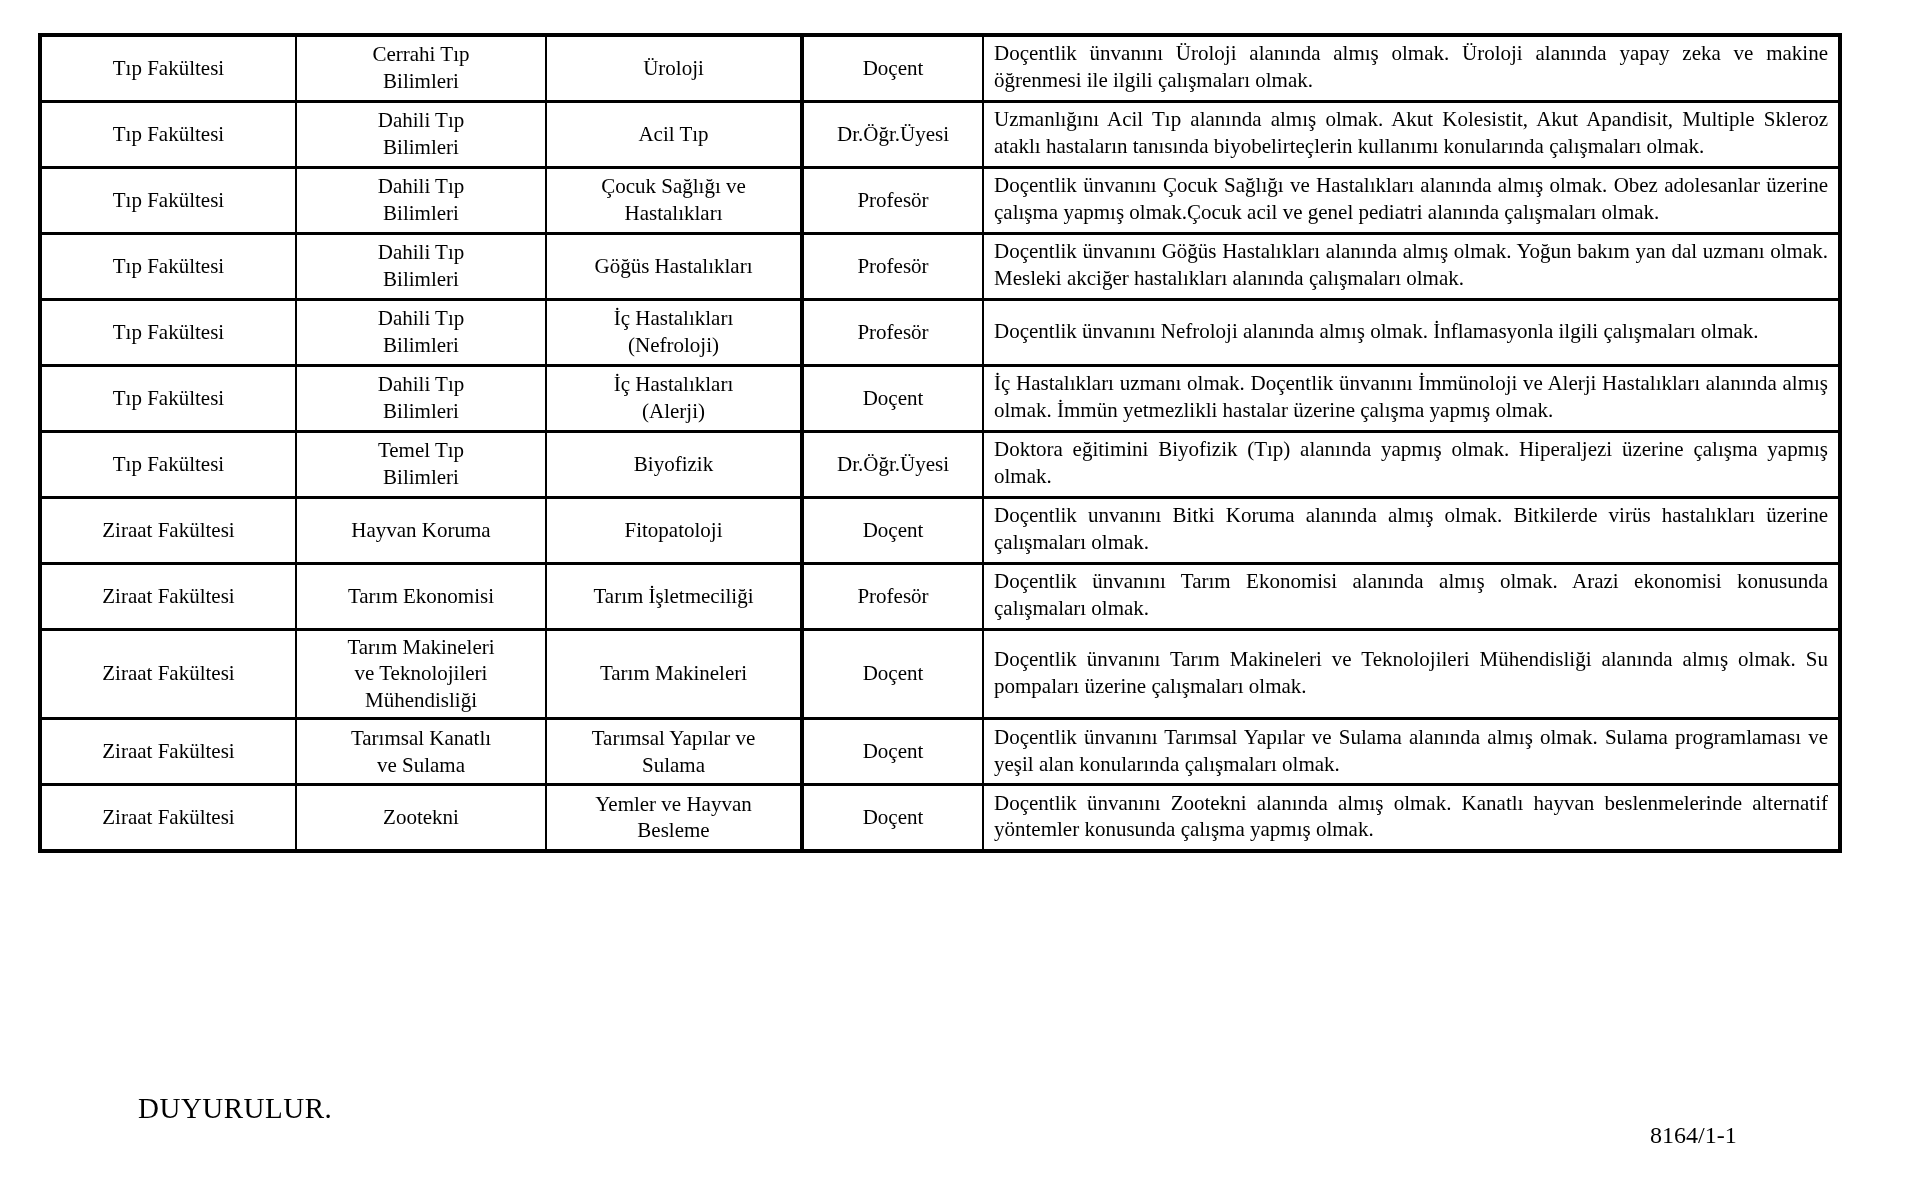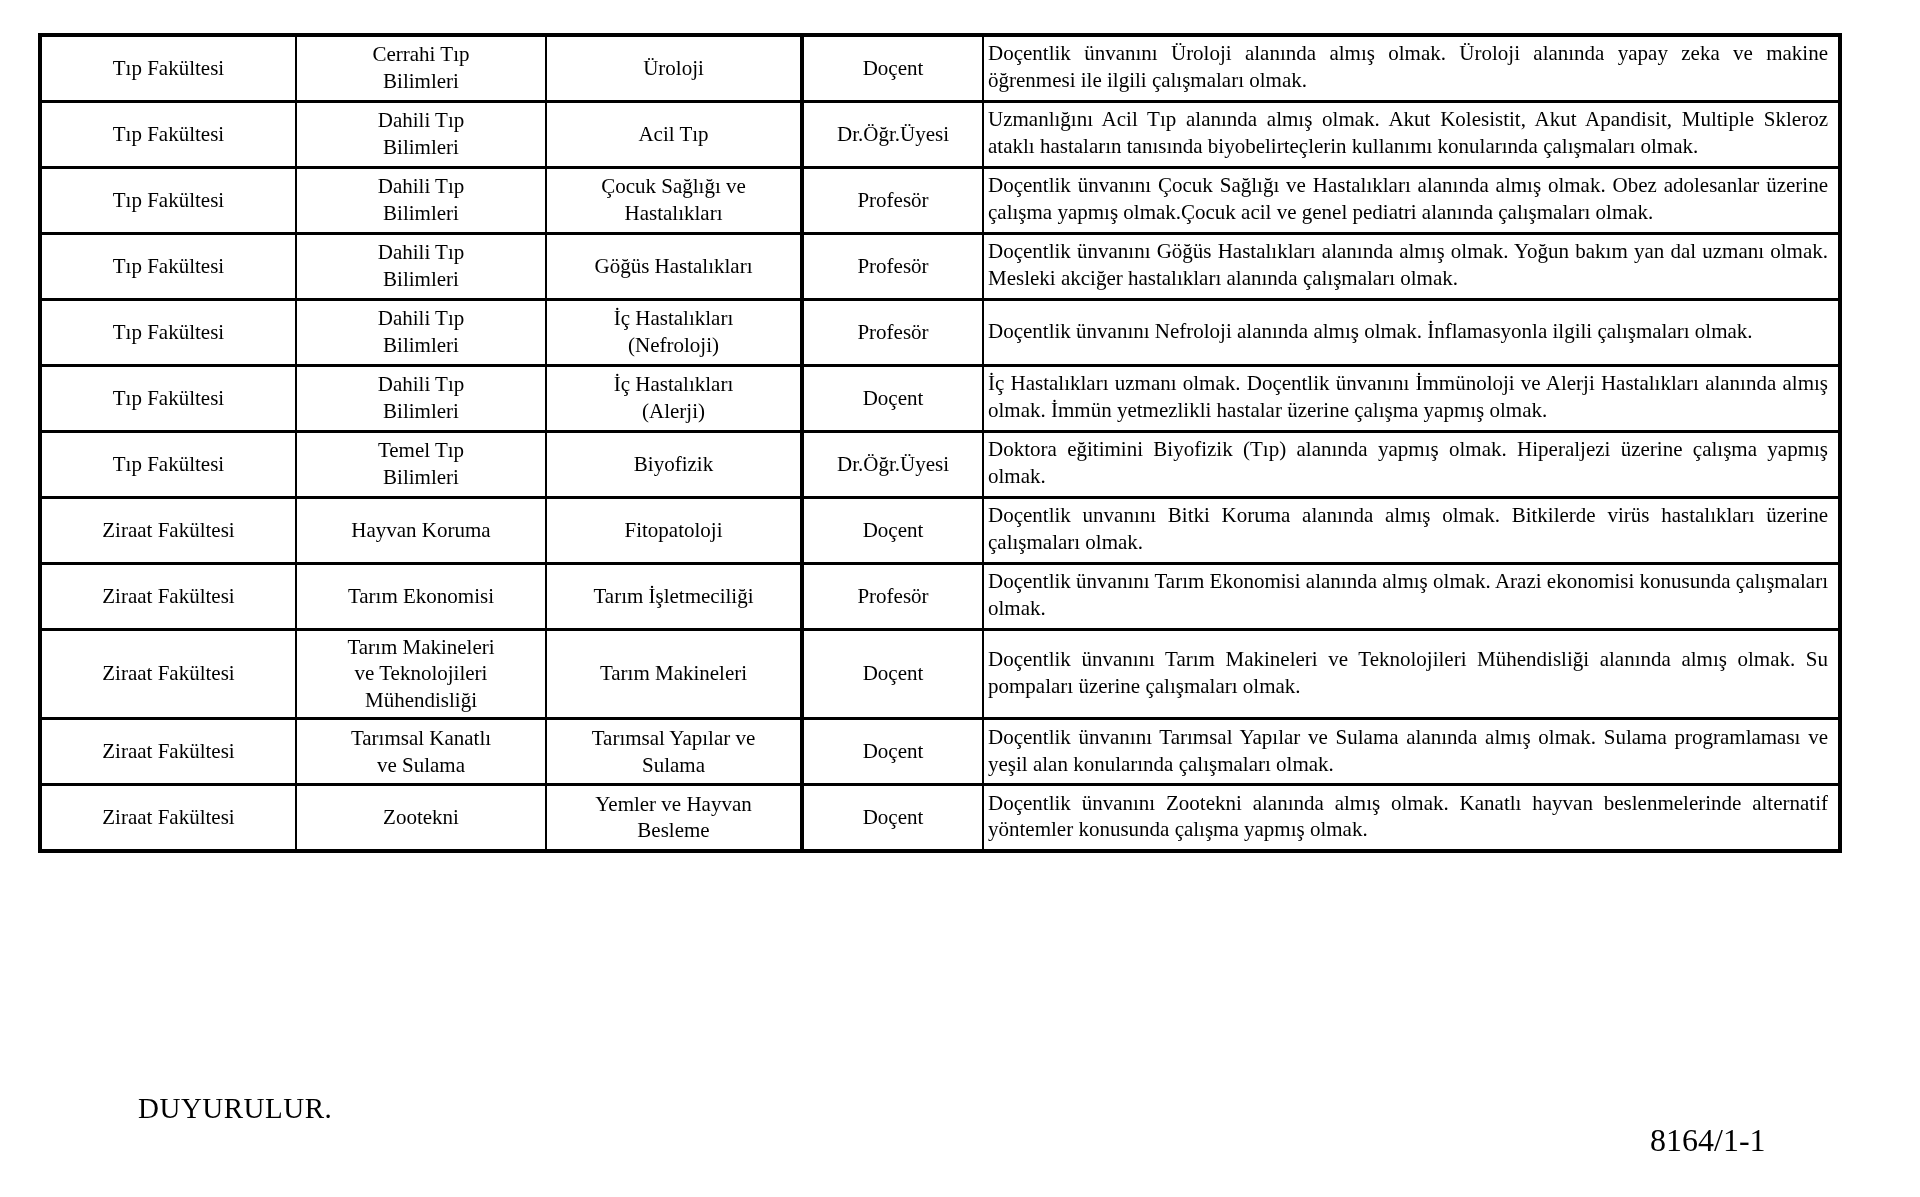--- a/index.html
+++ b/index.html
@@ -42,29 +42,29 @@
     white-space: pre-line;
     overflow: hidden;
   }
   
   table.vacancy td.cell-title { border-left-width: 4px; }
   table.vacancy td.cell-req {
     white-space: normal;
     text-align: justify;
     text-justify: inter-word;
     vertical-align: middle;
-    padding: 3px 10px 5px 4px;
+    padding: 3px 10px 5px 10px;
   }
   .footer-text {
     position: absolute;
     font-size: 29px;
     letter-spacing: 0.5px;
   }
   #announce { left: 138px; top: 1092px; }
-  #refno    { left: 1650px; top: 1122px; font-size: 32px; letter-spacing: 0; text-align: center; }
+  #refno    { left: 1650px; top: 1122px; font-size: 24px; letter-spacing: 0; text-align: center; }
 </style>
 </head>
 <body>
 
 <div class="sheet">
 
   <table class="vacancy">
     <colgroup>
       <col style="width:256px">
       <col style="width:250px">

